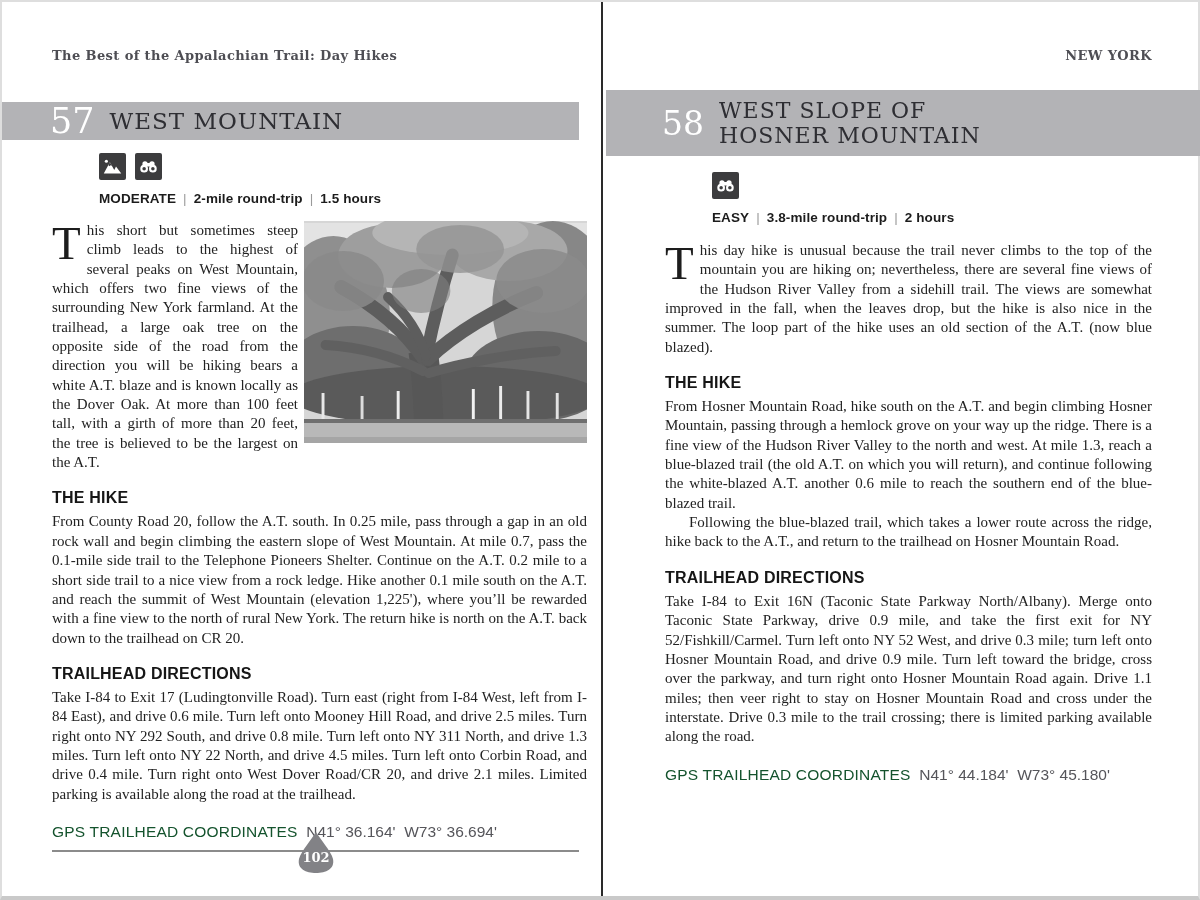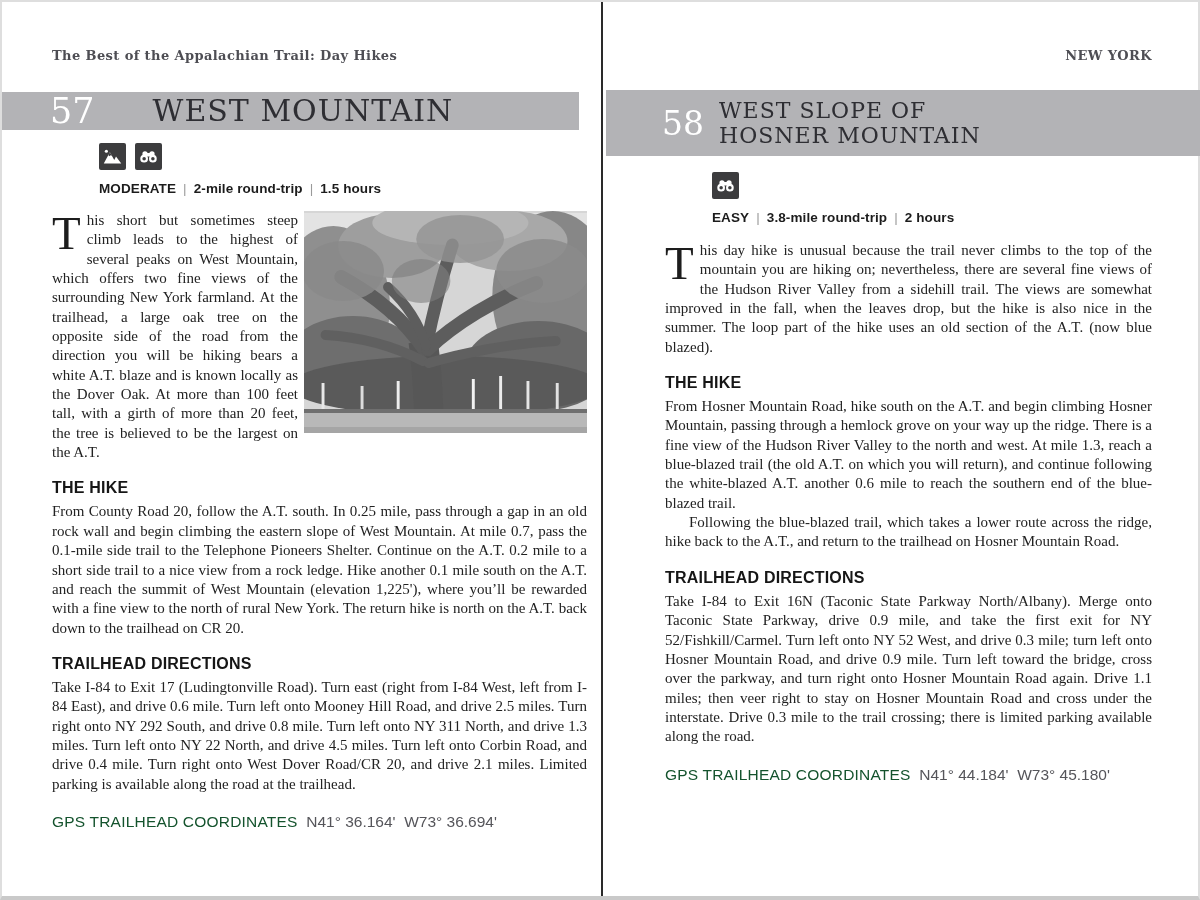--- a/index.html
+++ b/index.html
@@ -8,25 +8,25 @@
   .divider{position:absolute;left:599px;top:0;bottom:0;width:2px;background:#2a2a2a;}
   .page{position:absolute;top:0;height:100%;box-sizing:border-box;}
   .page-left{left:0;width:599px;}
   .page-right{left:601px;width:599px;}
 
   .running-head{font-family:"DejaVu Serif",serif;font-weight:bold;font-size:13px;letter-spacing:.4px;color:#4e4e54;margin-top:46px;}
   .page-left .running-head{margin-left:50px;}
   .page-right .running-head{text-align:right;margin-right:50px;}
 
   .title-band{background:#b3b3b6;display:flex;align-items:center;box-sizing:border-box;}
-  .band-left{margin-top:29px;width:577px;height:38px;padding-left:48px;gap:43px;}
+  .band-left{margin-top:39px;width:577px;height:38px;padding-left:48px;}
   .band-right{margin-top:27px;margin-left:3px;width:596px;height:66px;padding-left:56px;}
   .hike-num{font-family:"DejaVu Serif",serif;font-size:35px;color:#ffffff;line-height:1;margin-right:15px;}
   .band-right .hike-num{font-size:33px;}
-  .hike-title{font-family:"DejaVu Serif",serif;font-size:30px;color:#2e2e33;letter-spacing:1px;line-height:1.15;}
+  .hike-title{font-family:"DejaVu Serif",serif;font-size:23px;color:#2e2e33;letter-spacing:1px;line-height:1.15;}
   .band-right .hike-title{font-size:22px;}
 
   .content-left{margin:0 14px 0 50px;}
   .content-right{margin:0 50px 0 62px;}
   .indent{margin-left:47px;}
 
   .icon-row{display:flex;gap:9px;margin-top:13px;}
   .feature-icon{width:27px;height:27px;background:#3c3c3e;border-radius:2px;display:flex;align-items:center;justify-content:center;}
 
   .stats{margin-top:11px;font-family:"Liberation Sans",sans-serif;font-weight:bold;font-size:13.5px;color:#1c1c1c;letter-spacing:.1px;}
@@ -136,20 +136,27 @@
 
       <h3 class="sec">THE HIKE</h3>
       <p class="body-text">From County Road 20, follow the A.T. south. In 0.25 mile, pass through a gap in an old rock wall and begin climbing the eastern slope of West Mountain. At mile 0.7, pass the 0.1-mile side trail to the Telephone Pioneers Shelter. Continue on the A.T. 0.2 mile to a short side trail to a nice view from a rock ledge. Hike another 0.1 mile south on the A.T. and reach the summit of West Mountain (elevation 1,225'), where you’ll be rewarded with a fine view to the north of rural New York. The return hike is north on the A.T. back down to the trailhead on CR 20.</p>
 
       <h3 class="sec">TRAILHEAD DIRECTIONS</h3>
       <p class="body-text">Take I-84 to Exit 17 (Ludingtonville Road). Turn east (right from I-84 West, left from I-84 East), and drive 0.6 mile. Turn left onto Mooney Hill Road, and drive 2.5 miles. Turn right onto NY 292 South, and drive 0.8 mile. Turn left onto NY 311 North, and drive 1.3 miles. Turn left onto NY 22 North, and drive 4.5 miles. Turn left onto Corbin Road, and drive 0.4 mile. Turn right onto West Dover Road/CR 20, and drive 2.1 miles. Limited parking is available along the road at the trailhead.</p>
 
       <p class="gps-line"><span class="gps-label">GPS TRAILHEAD COORDINATES</span>&nbsp; <span class="gps-value">N41° 36.164'  W73° 36.694'</span></p>
     </div>
 
+    <div class="page-footer">
+      <div class="footer-rule"></div>
+      <svg class="page-badge" viewBox="0 0 42 44">
+        <path d="M21 2 C 25 9, 36 21, 38 29 C 40 39, 31 43, 21 43 C 11 43, 2 39, 4 29 C 6 21, 17 9, 21 2 Z" fill="#828286"></path>
+        <text class="badge-num" x="21" y="32" text-anchor="middle" font-size="13" fill="#ffffff">102</text>
+      </svg>
+    </div>
   </div>
 
   <div class="page page-right">
     <div class="running-head">NEW YORK</div>
 
     <div class="title-band band-right">
       <span class="hike-num">58</span>
       <span class="hike-title">
         <div>WEST SLOPE OF</div>
         <div>HOSNER MOUNTAIN</div>

